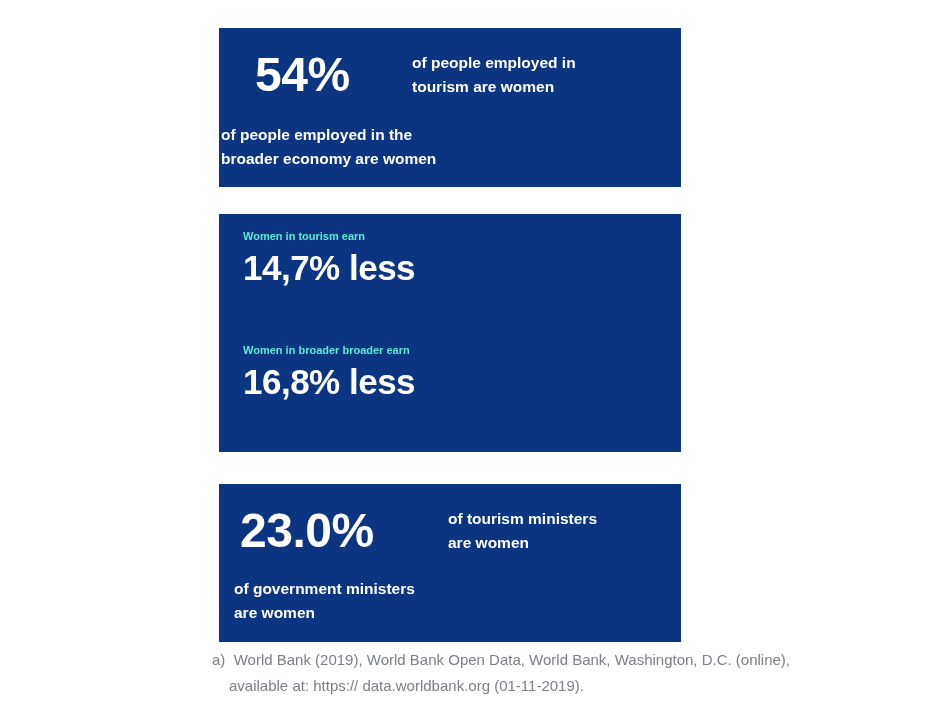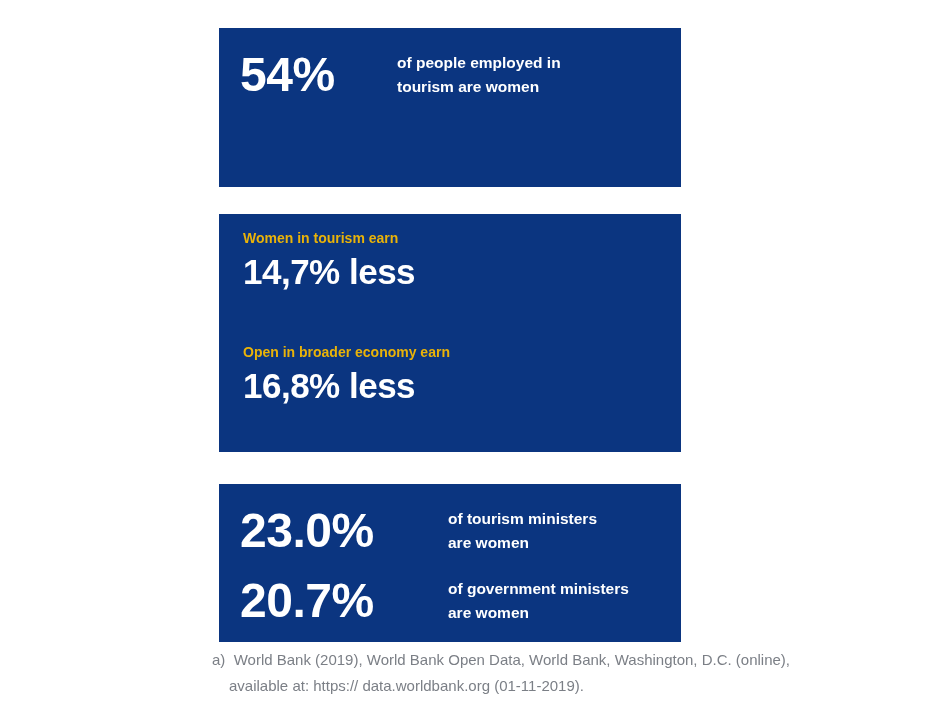--- a/index.html
+++ b/index.html
@@ -54,21 +54,21 @@
   .stat-number {
     color: #ffffff;
     font-weight: bold;
     font-size: 48px;
     line-height: 1;
     letter-spacing: -0.5px;
     white-space: nowrap;
     display: flex;
     align-items: flex-start;
   }
-  .panel-1 .stat-number { margin-left: 21px; width: 155px; }
+  .panel-1 .stat-number { margin-left: 36px; width: 155px; }
   .panel-3 .stat-number { margin-left: 21px; width: 193px; }
 
   .stat-number .value { display: inline-block; }
 
   .footnote-marker {
     font-size: 15px;
     font-weight: bold;
     line-height: 1;
     margin-top: 4px;
     margin-left: 3px;
@@ -88,23 +88,23 @@
   
   .earn-block {
     position: absolute;
     left: 24px;
     width: 420px;
   }
   .earn-block.block-a { top: 16px; }
   .earn-block.block-b { top: 130px; }
 
   .earn-heading {
-    color: #eab308;
+    color: #5eead4;
     font-weight: bold;
-    font-size: 14px;
+    font-size: 11px;
     line-height: 1.2;
     margin: 0 0 6px 0;
   }
   .earn-figure {
     color: #ffffff;
     font-weight: bold;
     font-size: 35px;
     line-height: 1.08;
     letter-spacing: -0.5px;
     margin: 0;
@@ -138,54 +138,52 @@
     <div class="stat-row row-a">
       <div class="stat-number">
         <span class="value">54%</span>
         <sup class="footnote-marker"></sup>
       </div>
       <div class="stat-label">of people employed in
 tourism are women</div>
     </div>
 
     <div class="stat-row row-b">
+      <div class="stat-label">of people employed in the
+broader economy are women</div>
     </div>
 
   </section>
 
   <section class="panel panel-2">
 
     <div class="earn-block block-a">
       <p class="earn-heading">Women in tourism earn</p>
       <p class="earn-figure">14,7% less</p>
     </div>
 
     <div class="earn-block block-b">
-      <p class="earn-heading">Open in broader economy earn</p>
+      <p class="earn-heading">Women in broader broader earn</p>
       <p class="earn-figure">16,8% less</p>
     </div>
 
   </section>
 
   <section class="panel panel-3">
 
     <div class="stat-row row-a">
       <div class="stat-number">
         <span class="value">23.0%</span>
         <sup class="footnote-marker"></sup>
       </div>
       <div class="stat-label">of tourism ministers
 are women</div>
     </div>
 
     <div class="stat-row row-b">
-      <div class="stat-number">
-        <span class="value">20.7%</span>
-        <sup class="footnote-marker"></sup>
-      </div>
       <div class="stat-label">of government ministers
 are women</div>
     </div>
 
   </section>
 
   <div class="footnote">
     <span class="footnote-line line-1">a)  World Bank (2019), World Bank Open Data, World Bank, Washington, D.C. (online),</span>
     <span class="footnote-line line-2">available at: https:// data.worldbank.org (01-11-2019).</span>
   </div>

